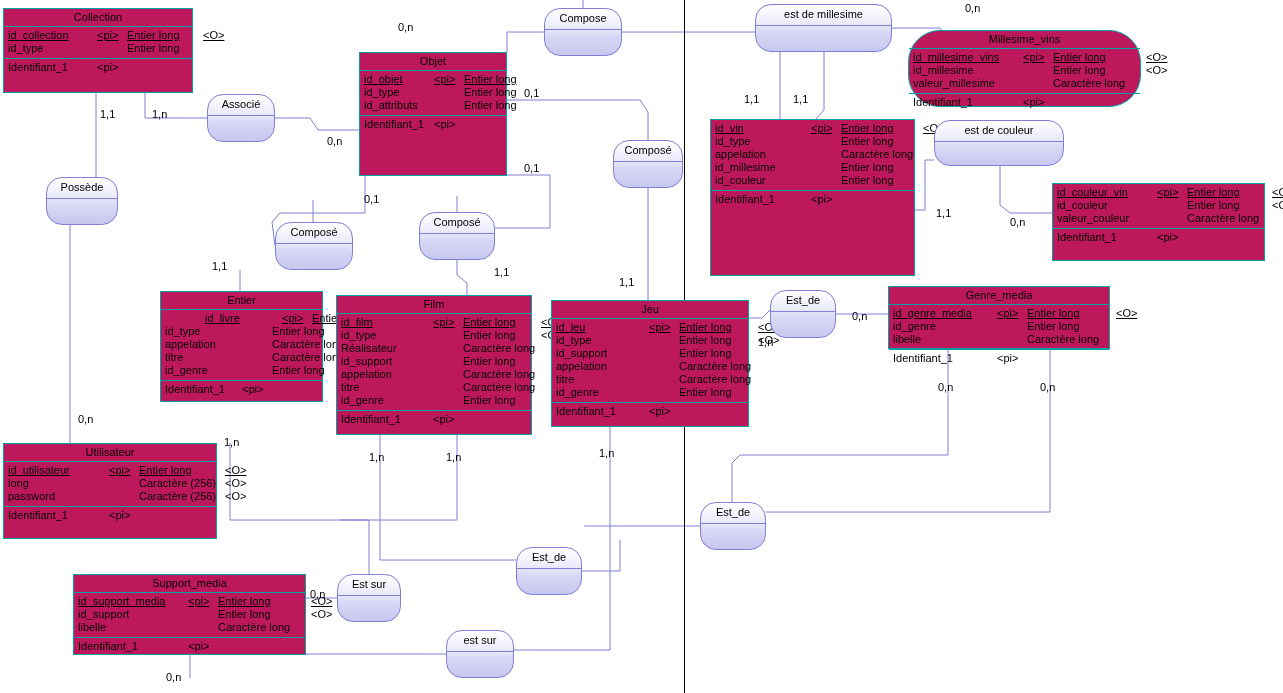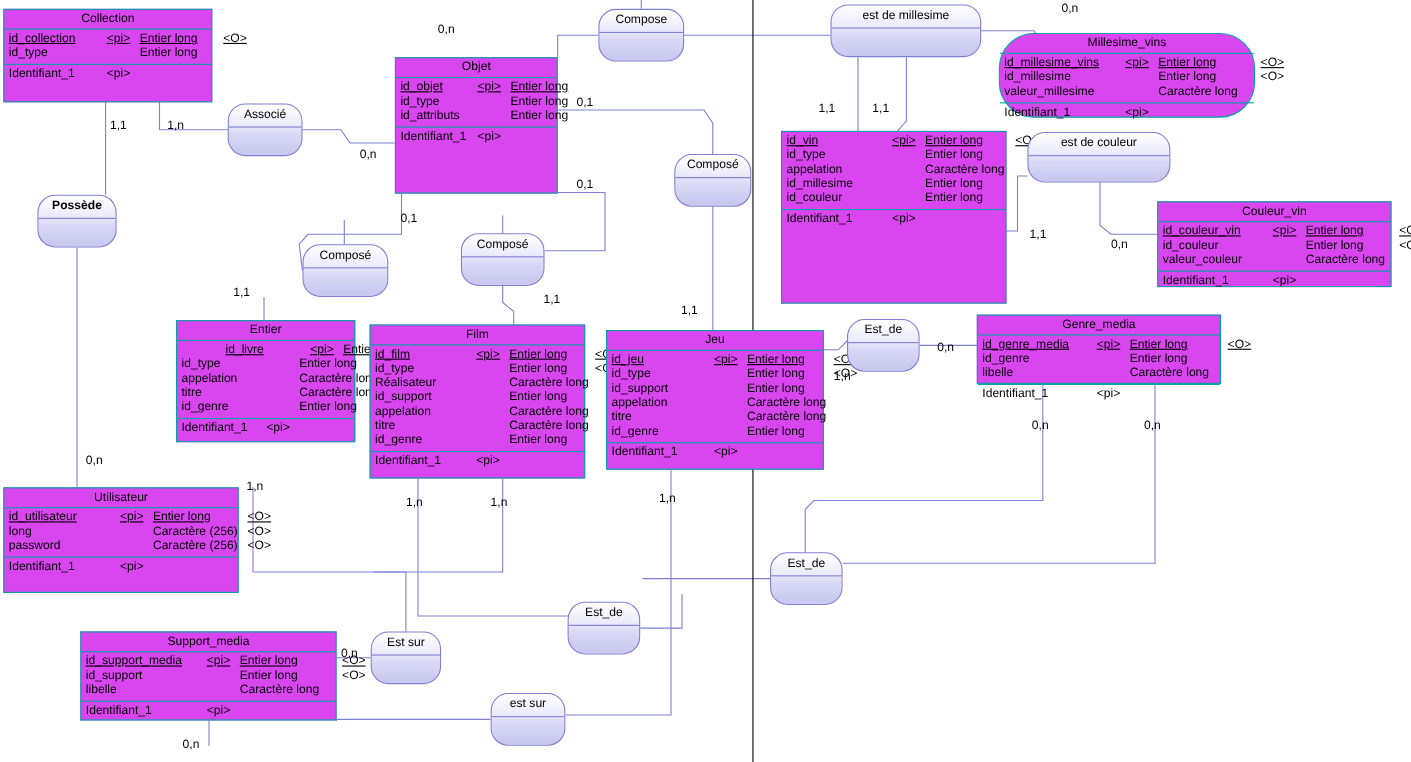--- a/index.html
+++ b/index.html
@@ -8,21 +8,21 @@
     font-family:"Liberation Sans", sans-serif;
     width:1283px;height:693px;position:relative;overflow:hidden;
     -webkit-font-smoothing:antialiased;
   }
   #canvas{position:absolute;left:0;top:0;width:1283px;height:693px;}
   svg.links{position:absolute;left:0;top:0;width:1283px;height:693px;pointer-events:none;}
 
   
   .entity{
     position:absolute;
-    background:#d946ef;
+    background:#be185d;
     border:1px solid #00a3a3;
     box-sizing:border-box;
     font-size:11px;
     color:#000;
     z-index:5;
   }
   .entity .ent-title{
     text-align:center;
     padding:2px 0 2px 0;
     border-bottom:1px solid #00a3a3;
@@ -254,21 +254,20 @@
           </div>
         </div>
         <div class="ident">
           <div class="ident-row">
             <span style="width: 96px;">Identifiant_1</span>
             <span>&lt;pi&gt;</span>
           </div>
         </div>
       </div>
       <div class="entity" style="left: 1052px; top: 183px; width: 213px; height: 78px;">
-        <div class="ent-title">Couleur_vin</div>
         <div class="attrs">
           <div class="attr-row pk">
             <span class="c-name" style="width: 100px;">id_couleur_vin</span>
             <span class="c-pi" style="width: 30px;">&lt;pi&gt;</span>
             <span class="c-type" style="width: 85px;">Entier long</span>
             <span class="c-opt">&lt;O&gt;</span>
           </div>
           <div class="attr-row">
             <span class="c-name" style="width: 100px;">id_couleur</span>
             <span class="c-pi" style="width: 30px;"></span>
@@ -516,21 +515,21 @@
             <span>&lt;pi&gt;</span>
           </div>
         </div>
       </div>
     </div>
   <div id="relations-layer">
       <div class="rel" style="left: 207px; top: 94px; width: 68px; height: 48px;">
         <div class="rel-label">Associé</div>
         <div class="rel-div" style="top: 20px;"></div>
       </div>
-      <div class="rel" style="left: 34px; top: 177px; width: 72px; height: 48px; font-weight: bold;">
+      <div class="rel" style="left: 46px; top: 177px; width: 72px; height: 48px;">
         <div class="rel-label">Possède</div>
         <div class="rel-div" style="top: 20px;"></div>
       </div>
       <div class="rel" style="left: 544px; top: 8px; width: 78px; height: 48px;">
         <div class="rel-label">Compose</div>
         <div class="rel-div" style="top: 20px;"></div>
       </div>
       <div class="rel" style="left: 755px; top: 4px; width: 137px; height: 48px;">
         <div class="rel-label">est de millesime</div>
         <div class="rel-div" style="top: 20px;"></div>

